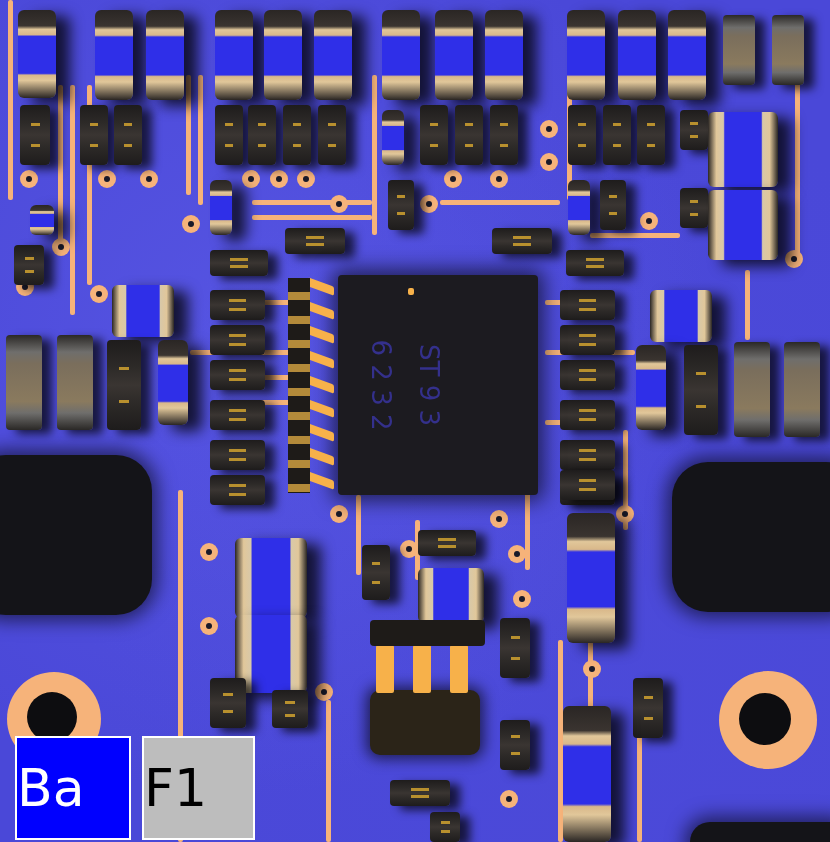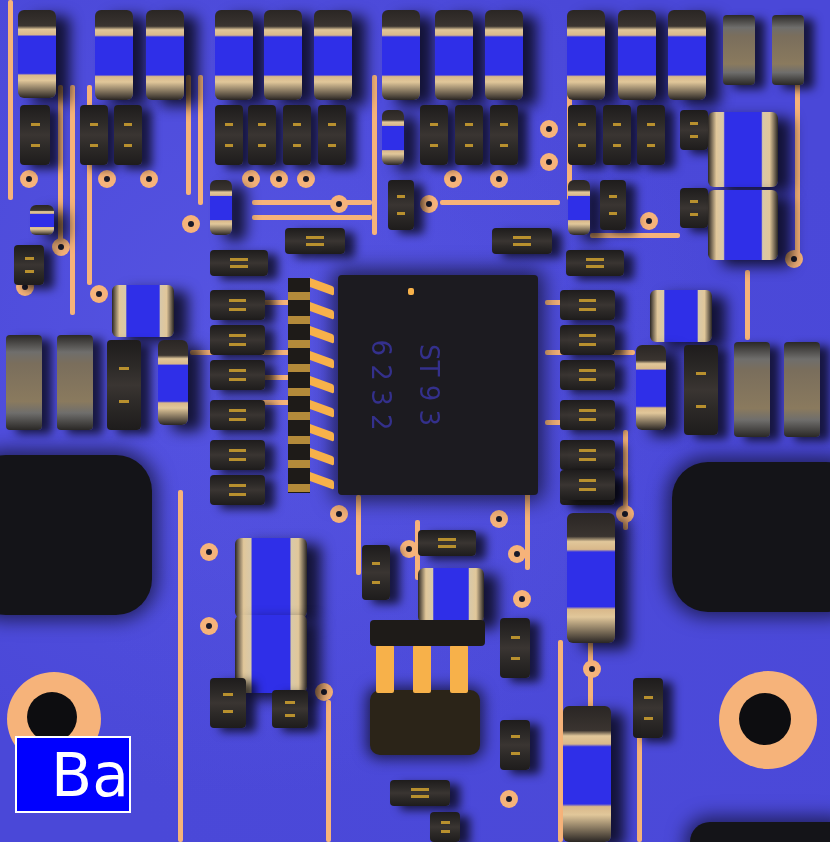--- a/index.html
+++ b/index.html
@@ -21,21 +21,21 @@
   .grey { position: absolute; border-radius: 4px; background: linear-gradient(#2a2826 0%, #6f6e6c 18%, #7a6e5c 30%, #8a7a5e 70%, #6f6e6c 82%, #2a2826 100%); box-shadow: 10px 4px 10px rgba(0,0,0,0.7); }
   .hole { position: absolute; background: #141418; border-radius: 36px; box-shadow: 0 0 18px 6px rgba(0,0,0,0.55); }
   .ring { position: absolute; border-radius: 50%; background: #f6b37a; }
   .ring .inner { position: absolute; border-radius: 50%; background: #0d0d10; }
   .chip { position: absolute; background: #1c1b20; border-radius: 4px; box-shadow: 0 0 20px 6px rgba(0,0,0,0.6); }
   .chip-mark { position: absolute; color: #3a36a8; font-size: 26px; transform: rotate(90deg); opacity: 0.8; font-family: "DejaVu Sans", sans-serif; white-space: nowrap; }
   .pin { position: absolute; width: 26px; height: 9px; background: #f7b14a; border-radius: 2px; transform: skewY(20deg); }
   .sot-pin { position: absolute; width: 18px; height: 48px; background: #f7b14a; border-radius: 2px; }
   .sot-body { position: absolute; background: #2b2418; border-radius: 10px; box-shadow: 0 0 14px 4px rgba(0,0,0,0.6); }
   .legend { position: absolute; left: 15px; top: 736px; display: flex; gap: 11px; }
-  .legend-item { height: 77px; box-sizing: border-box; border: 2px solid #ffffff; display: flex; align-items: center; justify-content: flex-end; font-size: 60px; font-family: "DejaVu Sans", sans-serif; }
+  .legend-item { height: 104px; box-sizing: border-box; border: 2px solid #ffffff; display: flex; align-items: center; justify-content: flex-start; font-size: 52px; font-family: "DejaVu Sans", sans-serif; }
 </style>
 </head>
 <body>
 
 <div class="stage">
 
   <div class="hole" style="left:-30px; top:455px; width:182px; height:160px;"></div>
   <div class="hole" style="left:672px; top:462px; width:190px; height:150px;"></div>
   <div class="hole" style="left:690px; top:822px; width:160px; height:40px;"></div>
 
@@ -215,15 +215,18 @@
   <div class="cap" style="left:567px; top:513px; width:48px; height:130px;"></div>
   <div class="res" style="left:633px; top:678px; width:30px; height:60px;"></div>
   <div class="cap" style="left:563px; top:706px; width:48px; height:136px;"></div>
   <div class="res" style="left:390px; top:780px; width:60px; height:26px;"></div>
   <div class="res" style="left:430px; top:812px; width:30px; height:30px;"></div>
 
   <div class="legend">
     <div class="legend-item" style="width:116px; background:#0000ff; color:#ffffff;">
       <span>Ba</span>
     </div>
+    <div class="legend-item" style="width:113px; background:#bdbdbd; color:#000000;">
+      <span>F1</span>
+    </div>
   </div>
 
 </div>
 
 </body></html>

